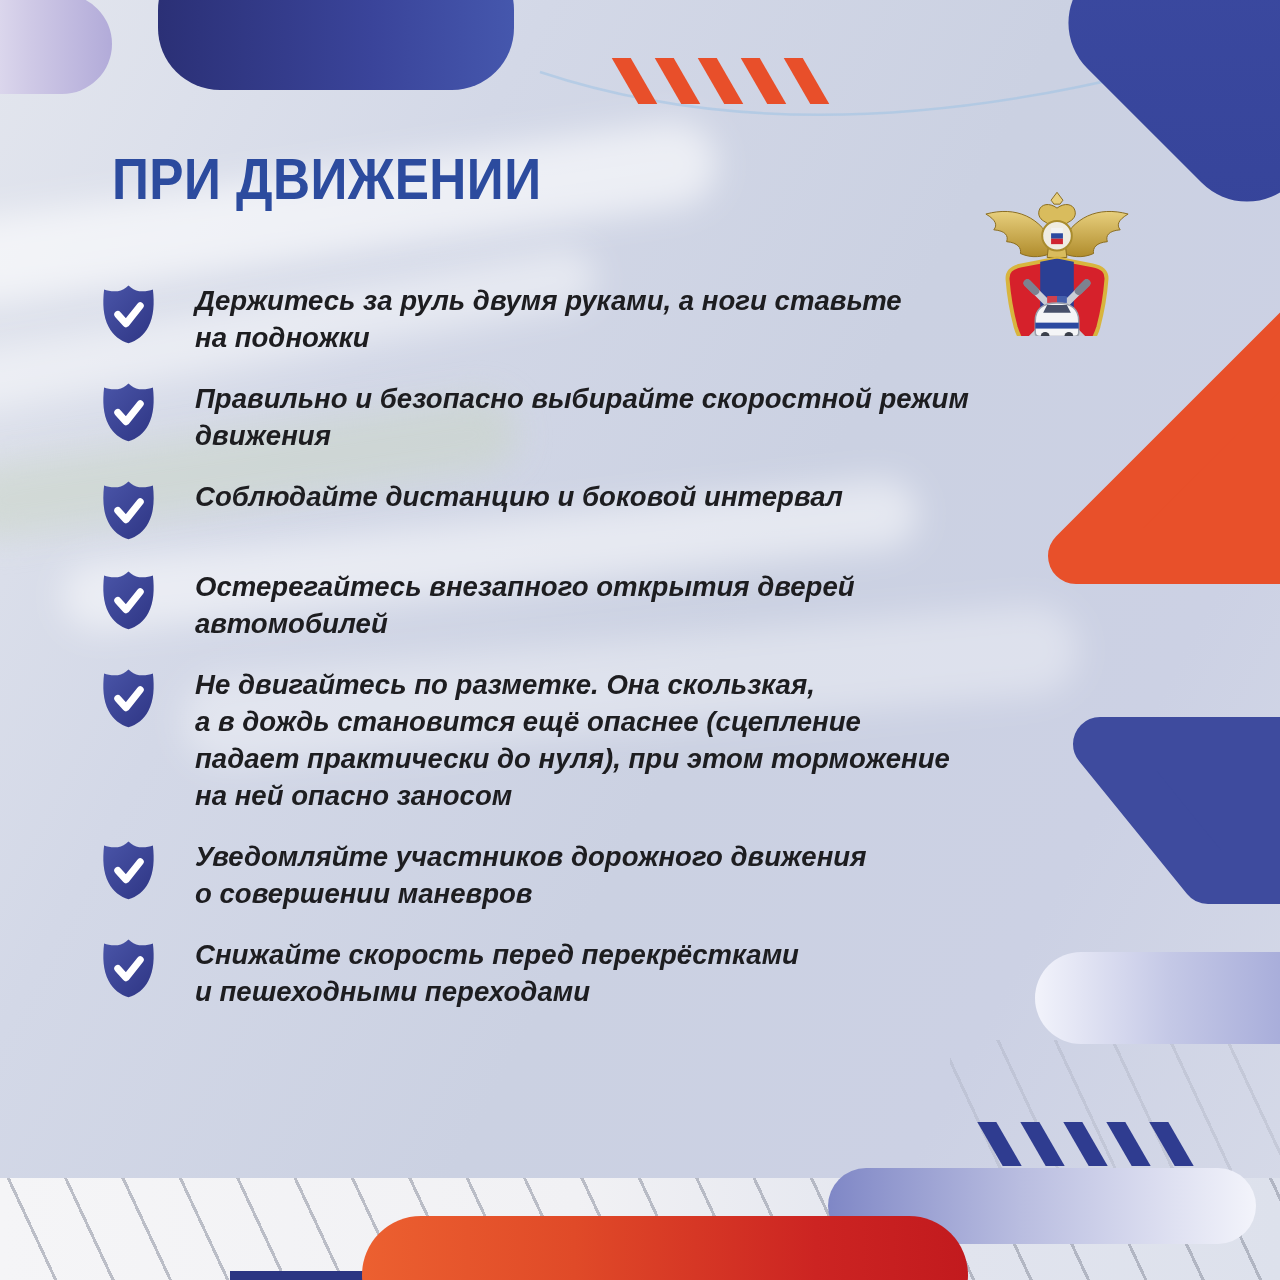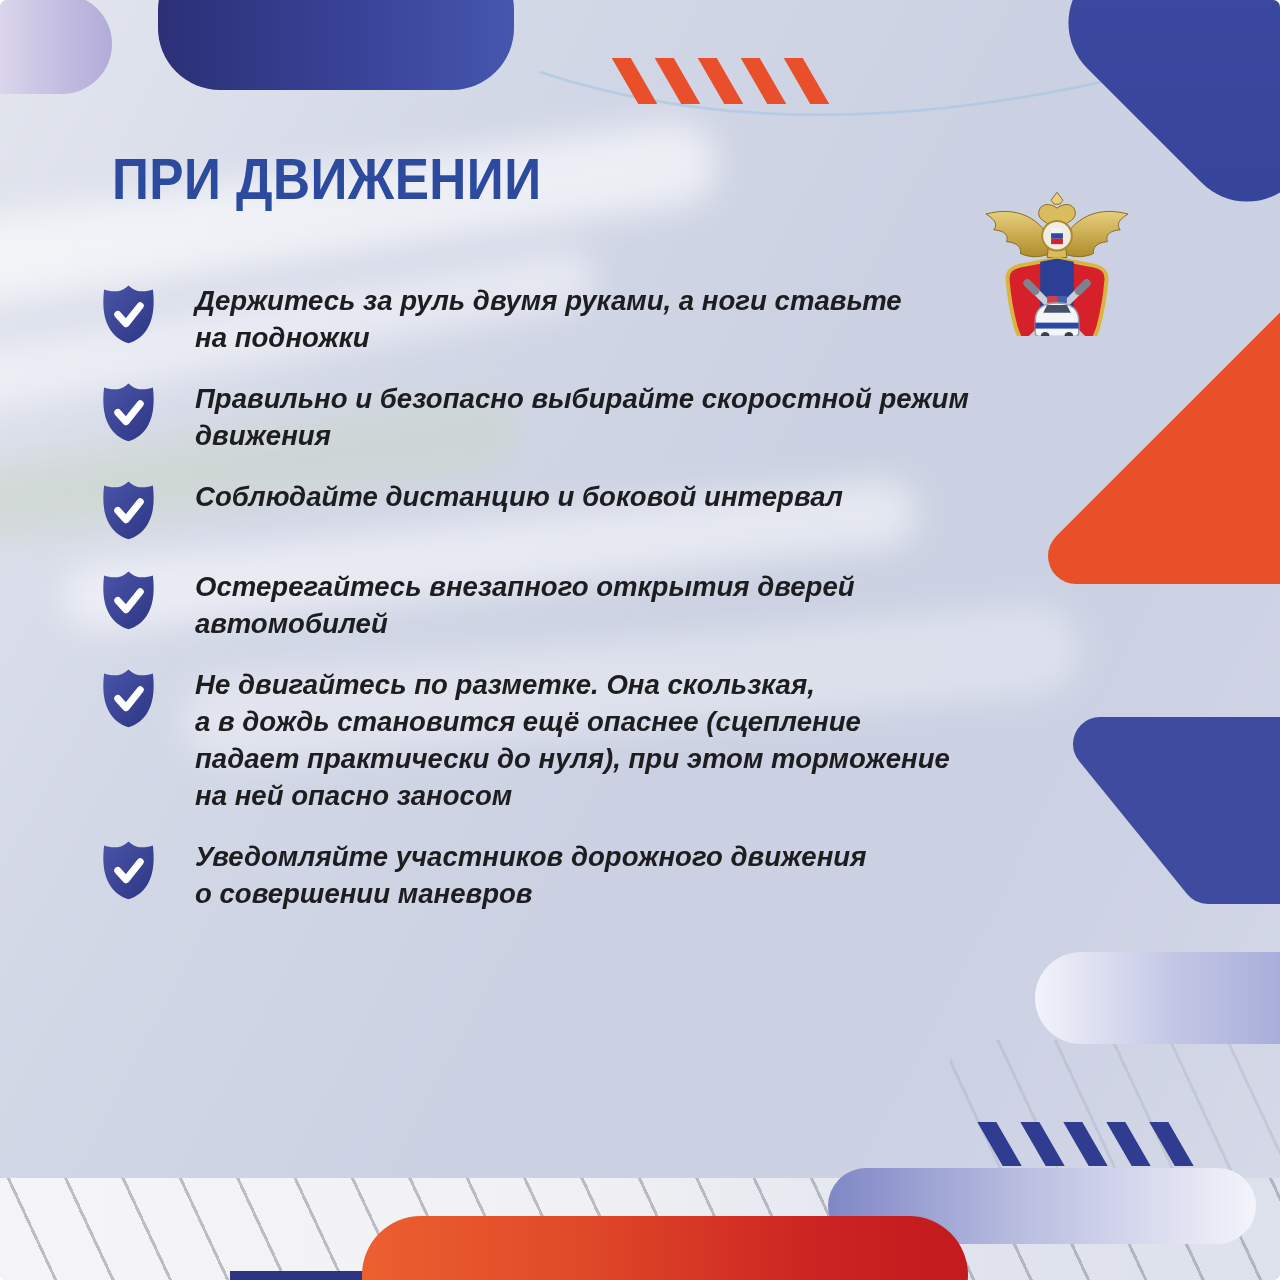--- a/index.html
+++ b/index.html
@@ -1,18 +1,18 @@
 <!DOCTYPE html>
 <html style="--title-blue: #2c4b9e; --text-dark: #1d1d20; --shield-blue: #3a4398; --accent-orange: #e84f2a; --accent-red: #c62026; --navy: #2f3c90; --periwinkle: #9aa1d3; --gold: #c9a23c;"><head>
 <meta charset="utf-8">
 <style>
   html,body{margin:0;padding:0;}
   body{width:1280px;height:1280px;overflow:hidden;position:relative;
        font-family:"Liberation Sans","DejaVu Sans",sans-serif;}
-  .page{position:absolute;inset:0;width:1280px;height:1280px;overflow:hidden;border-radius:7px;}
+  .page{position:absolute;inset:0;width:1280px;height:1280px;overflow:hidden;}
 
   
   .bg-base{position:absolute;inset:0;
     background:linear-gradient(118deg,#e3e6ee 0%,#d3d8e7 28%,#cbd1e2 55%,#ccd1e4 78%,#d6dae8 100%);}
   .streak{position:absolute;border-radius:60px;filter:blur(16px);}
   .s1{left:-60px;top:170px;width:780px;height:85px;background:rgba(255,255,255,.6);transform:rotate(-8deg);}
   .s2{left:-60px;top:300px;width:660px;height:60px;background:rgba(255,255,255,.45);transform:rotate(-10deg);}
   .s3{left:-40px;top:430px;width:560px;height:75px;background:rgba(203,214,198,.55);transform:rotate(-8deg);}
   .s4{left:60px;top:520px;width:860px;height:70px;background:rgba(255,255,255,.5);transform:rotate(-6deg);}
   .s5{left:180px;top:640px;width:900px;height:90px;background:rgba(255,255,255,.35);transform:rotate(-5deg);}
@@ -281,15 +281,31 @@
             </linearGradient>
           </defs>
           <path d="M28 2.5 C31 5.5 34.5 7.5 38.5 8 C42.5 8.6 48.5 8 52 6.5 C53.6 20 53 33 47.6 43 C43 51.6 36 57 28 59.2 C20 57 13 51.6 8.4 43 C3 33 2.4 20 4 6.5 C7.5 8 13.5 8.6 17.5 8 C21.5 7.5 25 5.5 28 2.5 Z" fill="url(#shg)"></path>
           <path d="M17.5 31 L25.5 40 L39.5 22.5" fill="none" stroke="#ffffff" stroke-width="7" stroke-linecap="round" stroke-linejoin="round"></path>
         </svg>
       </span>
       <span class="item-text">Уведомляйте участников дорожного движения
 о совершении маневров</span>
     </div>
 
+    <div class="item">
+      <span class="shield">
+        <svg width="57" height="61" viewBox="0 0 56 60">
+          <defs>
+            <linearGradient id="shg" x1="0" y1="0" x2="1" y2="1">
+              <stop offset="0" stop-color="#4a55a8"></stop>
+                <stop offset="1" stop-color="#2e3584"></stop>
+            </linearGradient>
+          </defs>
+          <path d="M28 2.5 C31 5.5 34.5 7.5 38.5 8 C42.5 8.6 48.5 8 52 6.5 C53.6 20 53 33 47.6 43 C43 51.6 36 57 28 59.2 C20 57 13 51.6 8.4 43 C3 33 2.4 20 4 6.5 C7.5 8 13.5 8.6 17.5 8 C21.5 7.5 25 5.5 28 2.5 Z" fill="url(#shg)"></path>
+          <path d="M17.5 31 L25.5 40 L39.5 22.5" fill="none" stroke="#ffffff" stroke-width="7" stroke-linecap="round" stroke-linejoin="round"></path>
+        </svg>
+      </span>
+      <span class="item-text">Снижайте скорость перед перекрёстками
+и пешеходными переходами</span>
+    </div>
   </div>
 
 </div>
 
 </body></html>

